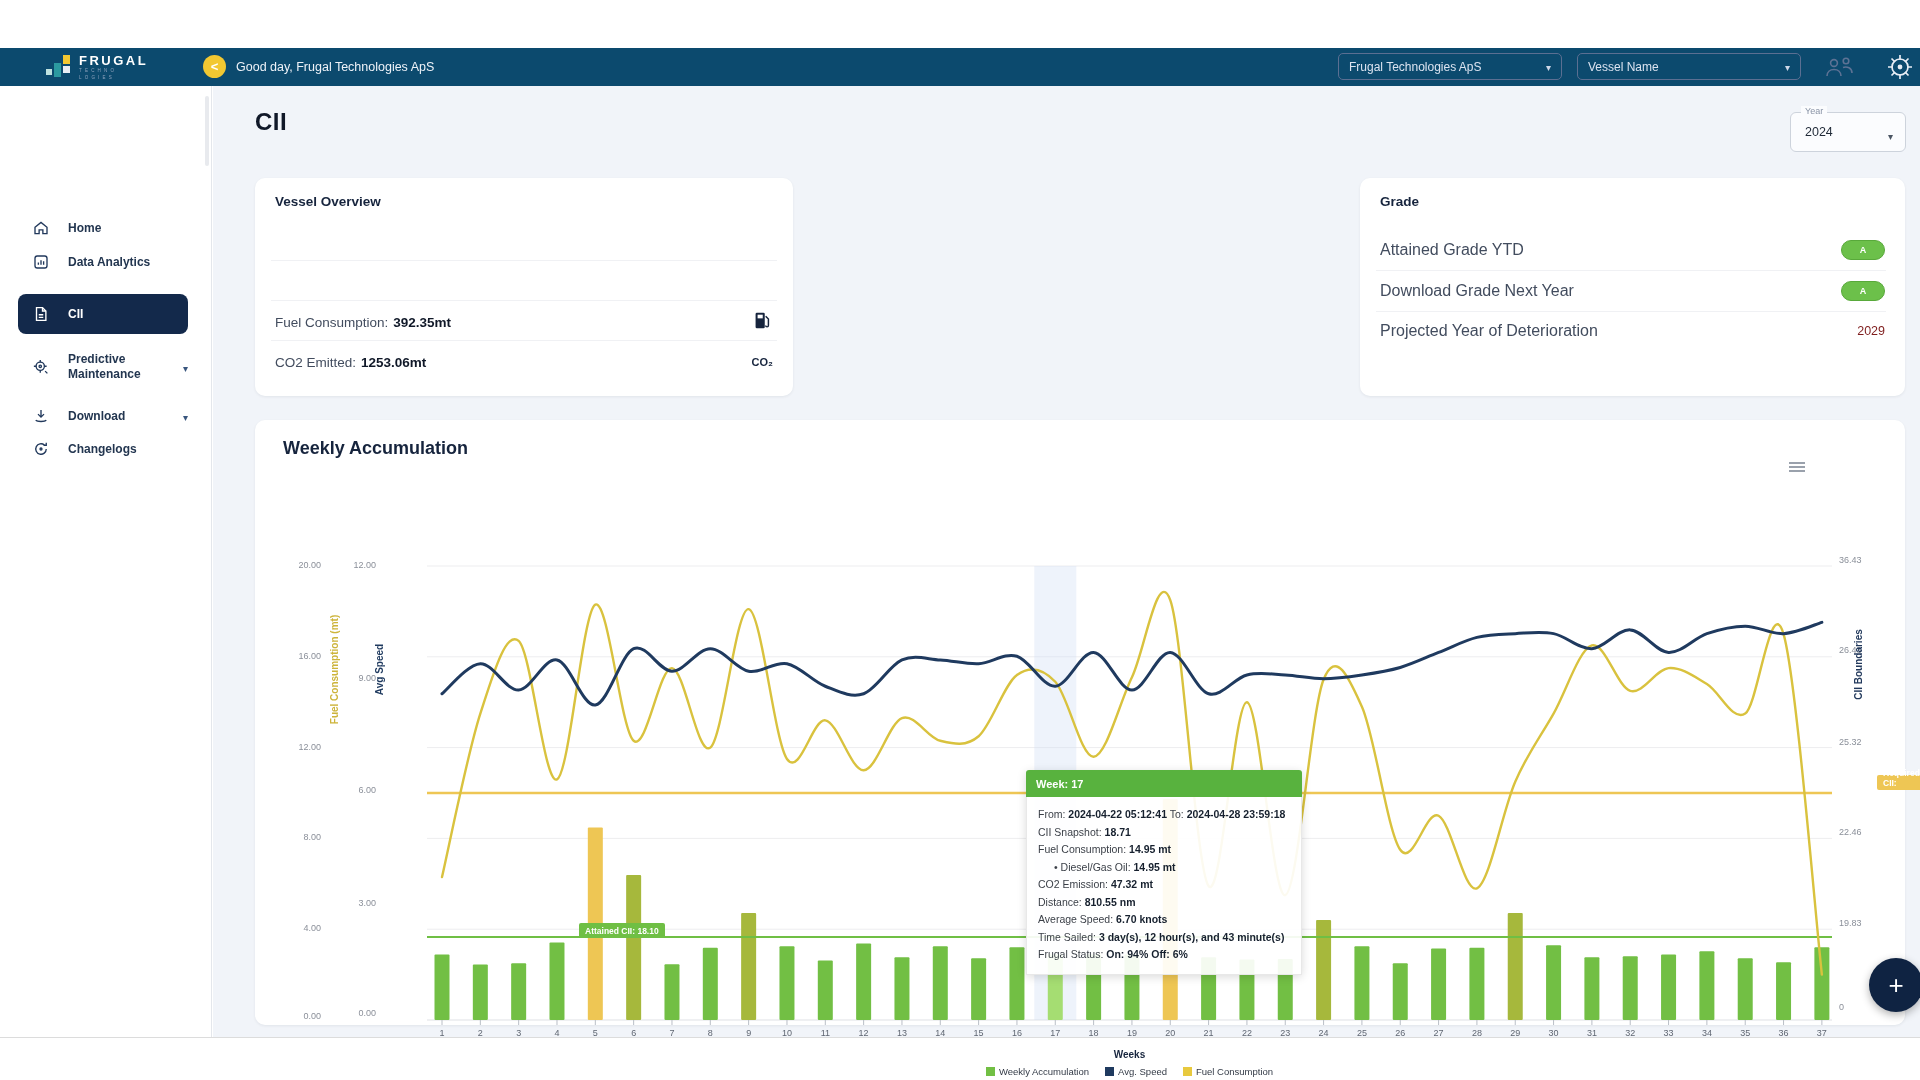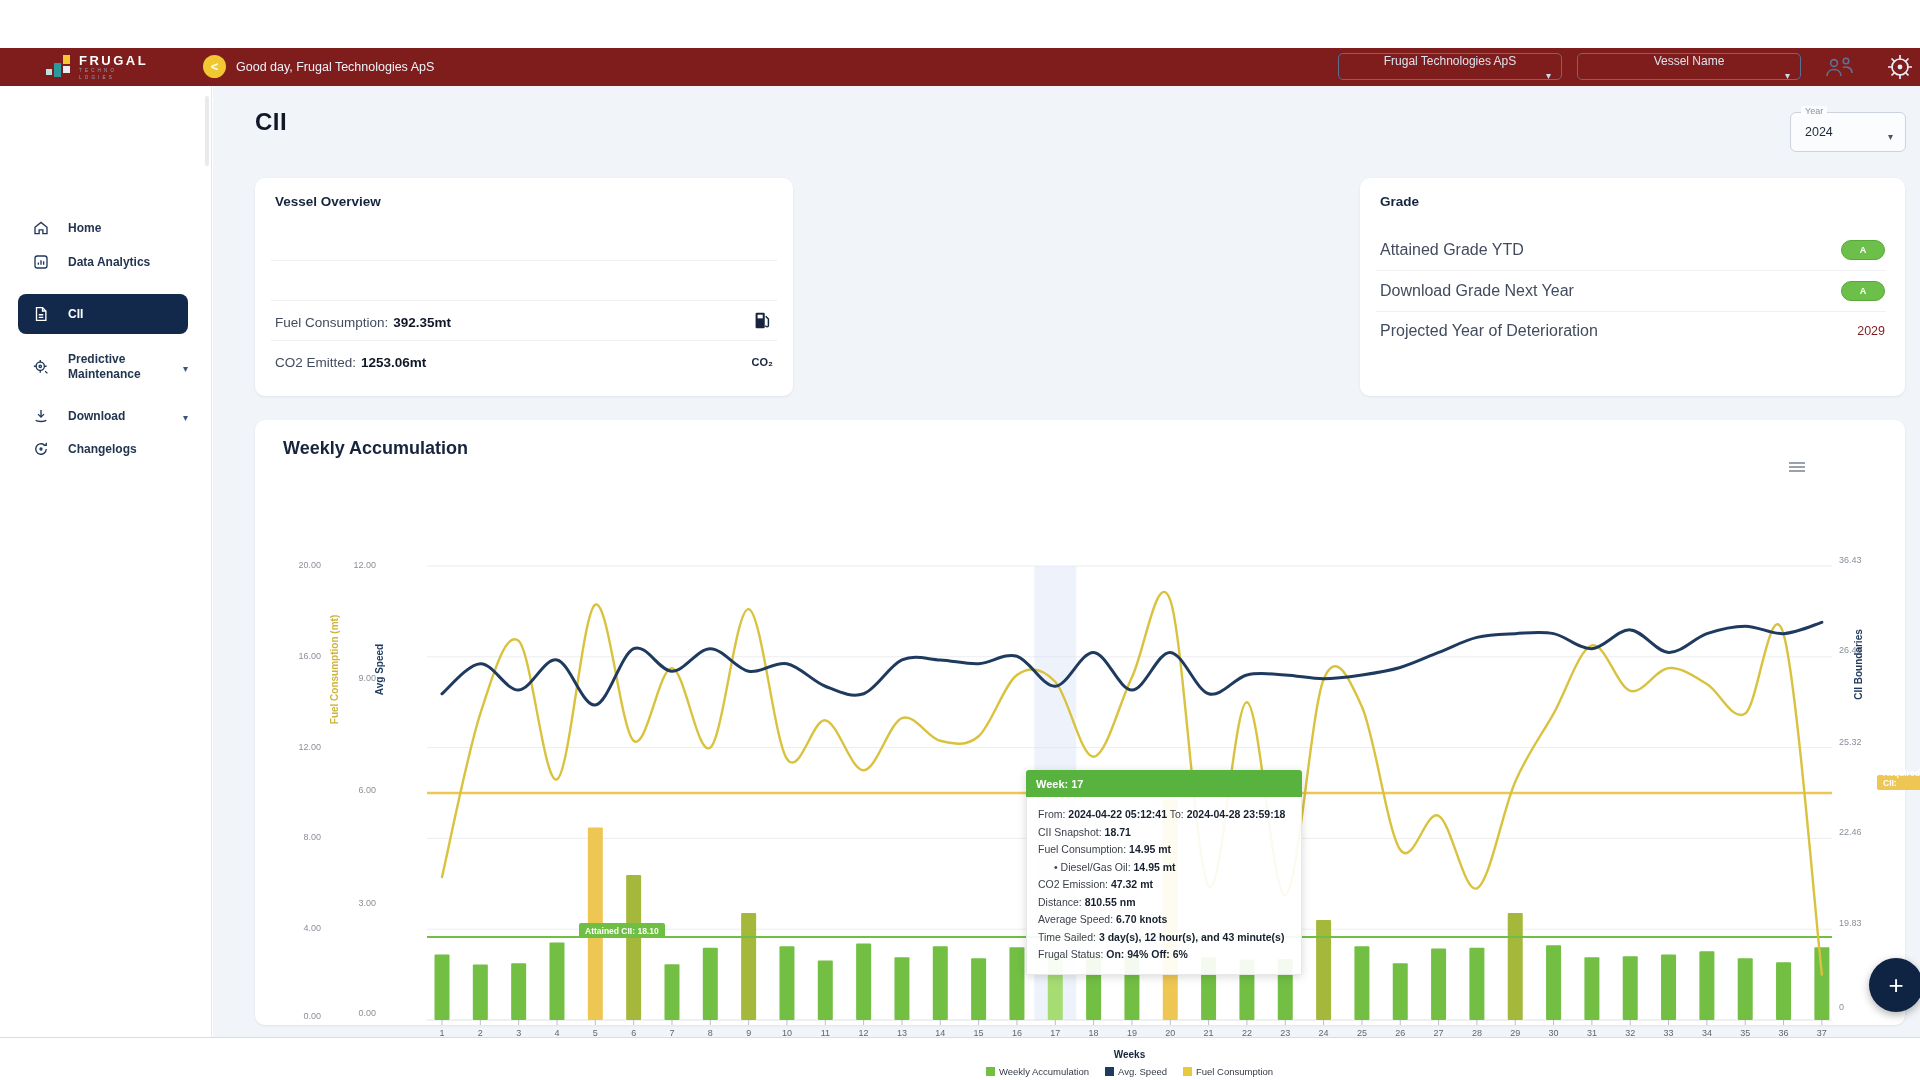--- a/index.html
+++ b/index.html
@@ -1,28 +1,28 @@
 <!DOCTYPE html>
 <html><head>
 <meta charset="utf-8">
 <style>
   * { margin:0; padding:0; box-sizing:border-box; }
   body { background:#ffffff; font-family:"Liberation Sans", sans-serif; }
   #app { position:relative; width:1920px; height:1080px; background:#ffffff; overflow:hidden; }
 
   
-  #topbar { position:absolute; left:0; top:48px; width:1920px; height:38px; background:#7f1d1d; }
+  #topbar { position:absolute; left:0; top:48px; width:1920px; height:38px; background:#0c4a6e; }
   #brand { position:absolute; left:46px; top:3px; height:32px; display:flex; align-items:center; gap:7px; }
   #brand-text { line-height:1; }
   #brand-name { color:#ffffff; font-size:13px; font-weight:bold; letter-spacing:2.5px; }
   .brand-sub { color:#8fa3bd; font-size:4.5px; letter-spacing:3.2px; margin-top:2px; }
   #greeting { position:absolute; left:203px; top:7px; display:flex; align-items:center; gap:10px; }
   #greeting-badge { width:23px; height:23px; border-radius:50%; background:#f2c832; color:#ffffff; font-weight:bold; font-size:13px; display:flex; align-items:center; justify-content:center; }
   #greeting-text { color:#eef2f8; font-size:12.5px; }
-  .hdr-select { position:absolute; top:5px; height:27px; width:224px; border:1px solid #5b6f92; border-radius:5px; color:#dbe3f0; font-size:12px; display:flex; align-items:center; padding:0 10px; cursor:pointer;flex-direction:column; }
+  .hdr-select { position:absolute; top:5px; height:27px; width:224px; border:1px solid #5b6f92; border-radius:5px; color:#dbe3f0; font-size:12px; display:flex; align-items:center; padding:0 10px; cursor:pointer; }
   #org-select { left:1338px; }
   #vessel-select { left:1577px; }
   .hdr-select .caret::after { content:"▾"; color:#cfd8e8; font-size:10px; }
   .hdr-select .caret { margin-left:auto; }
   #users-icon { position:absolute; left:1822px; top:7px; }
   #helm-icon { position:absolute; left:1886px; top:5px; }
 
   
   #sidebar { position:absolute; left:0; top:86px; width:212px; height:951px; background:#ffffff; border-right:1px solid #e4e7ec; }
   #sidebar-scroll { position:absolute; right:2px; top:10px; width:4px; height:70px; background:#e8eaee; border-radius:2px; }

